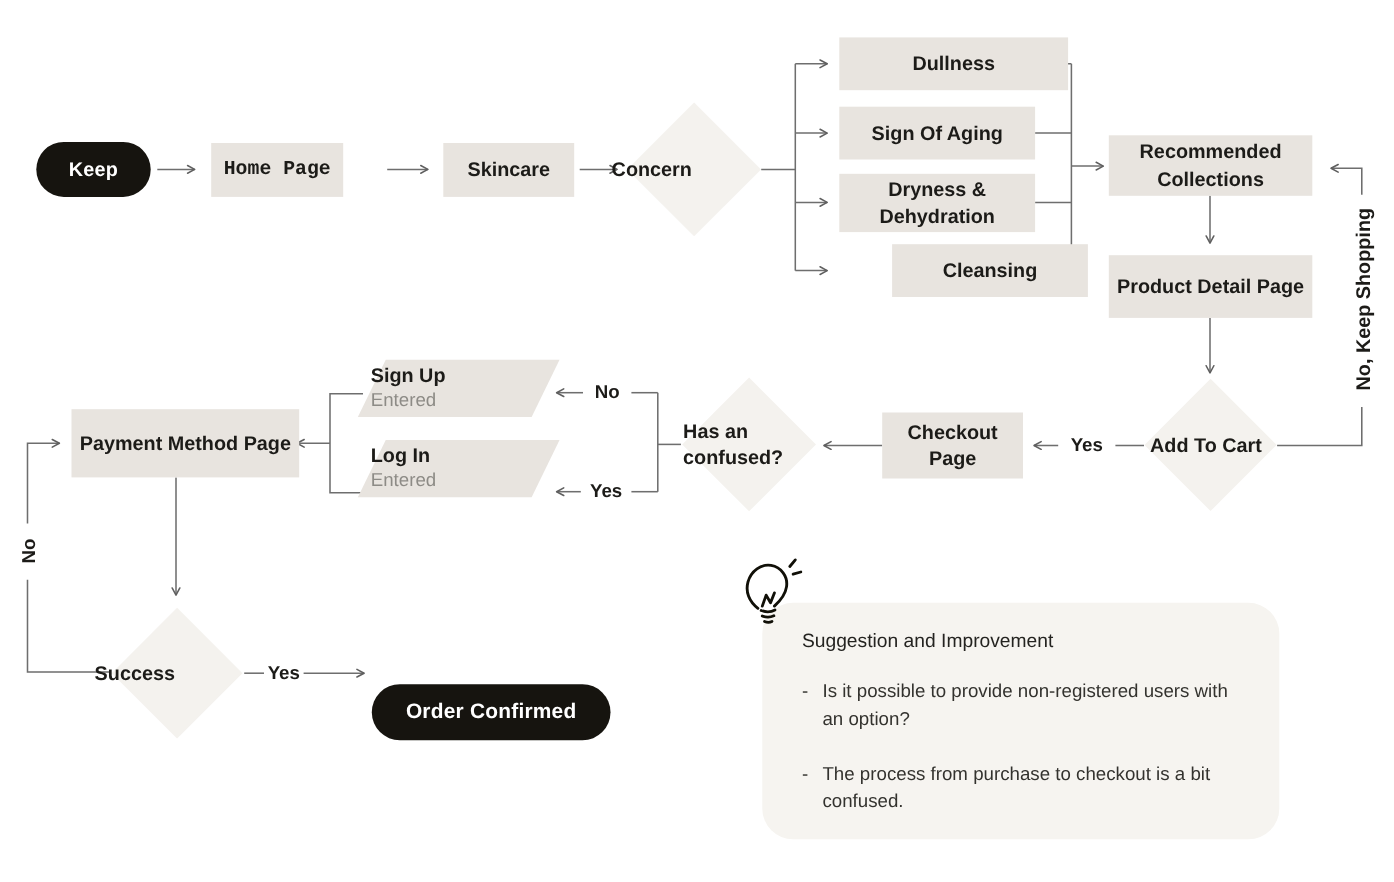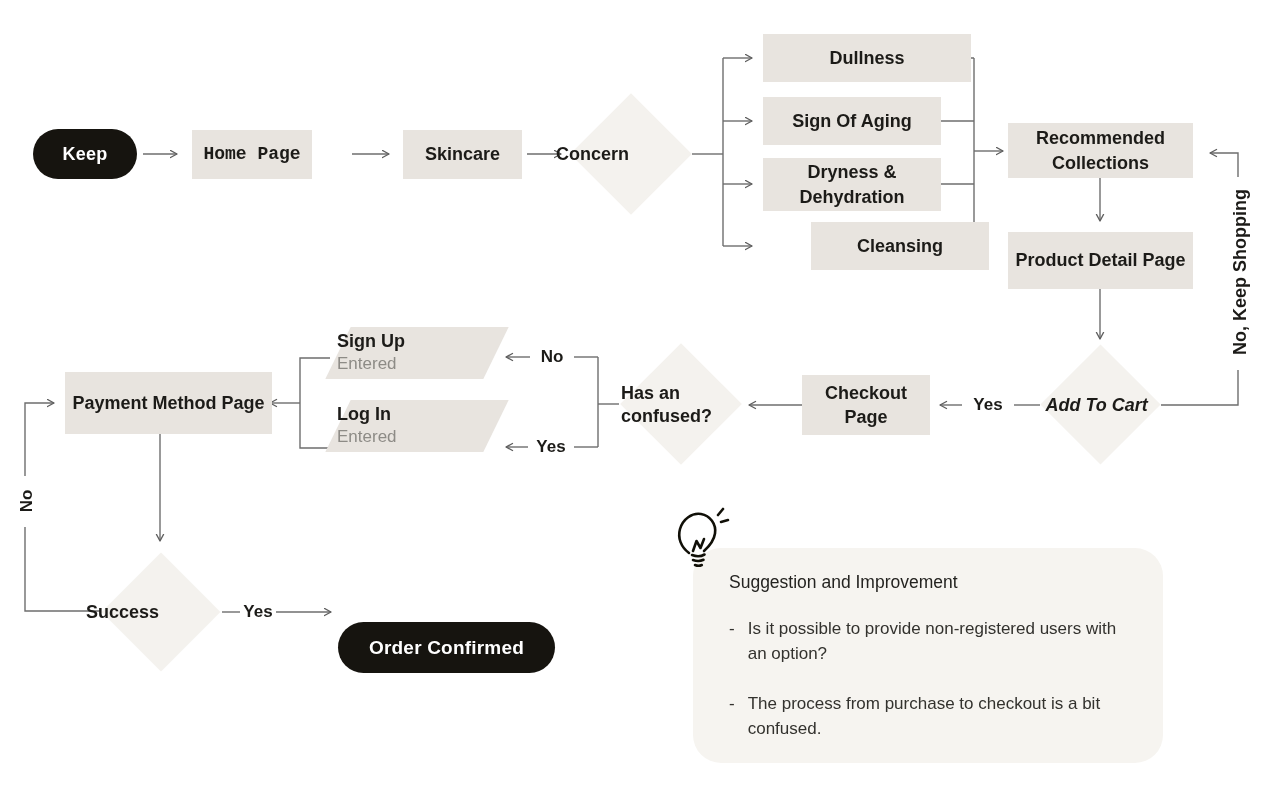--- a/index.html
+++ b/index.html
@@ -112,21 +112,21 @@
   <div class="node box" style="left:763px;top:97px;width:178px;height:48px;">Sign Of Aging</div>
   <div class="node box" style="left:763px;top:158px;width:178px;height:53px;">Dryness &amp; Dehydration</div>
   <div class="node box" style="left:763px;top:222px;width:178px;height:48px;margin-left:48px;">Cleansing</div>
 
   <div class="node box" style="left:1008px;top:123px;width:185px;height:55px;">Recommended Collections</div>
 
   <div class="node box" style="left:1008px;top:232px;width:185px;height:57px;">Product Detail Page</div>
 
   <div class="diamond" style="position:absolute;left:1058px;top:362px;width:85px;height:85px;">
     <div class="shape"></div>
-    <div class="dlabel" style="width:110px;font-style:italic;">Add To Cart</div>
+    <div class="dlabel" style="width:110px;">Add To Cart</div>
   </div>
 
   <div class="node box" style="left:802px;top:375px;width:128px;height:60px;">Checkout Page</div>
 
   <div class="diamond" style="position:absolute;left:638px;top:361px;width:86px;height:86px;">
     <div class="shape"></div>
     <div class="dlabel" style="width:120px;">Has an confused?</div>
   </div>
 
   <div class="para" style="left:338px;top:327px;width:158px;height:52px;">

